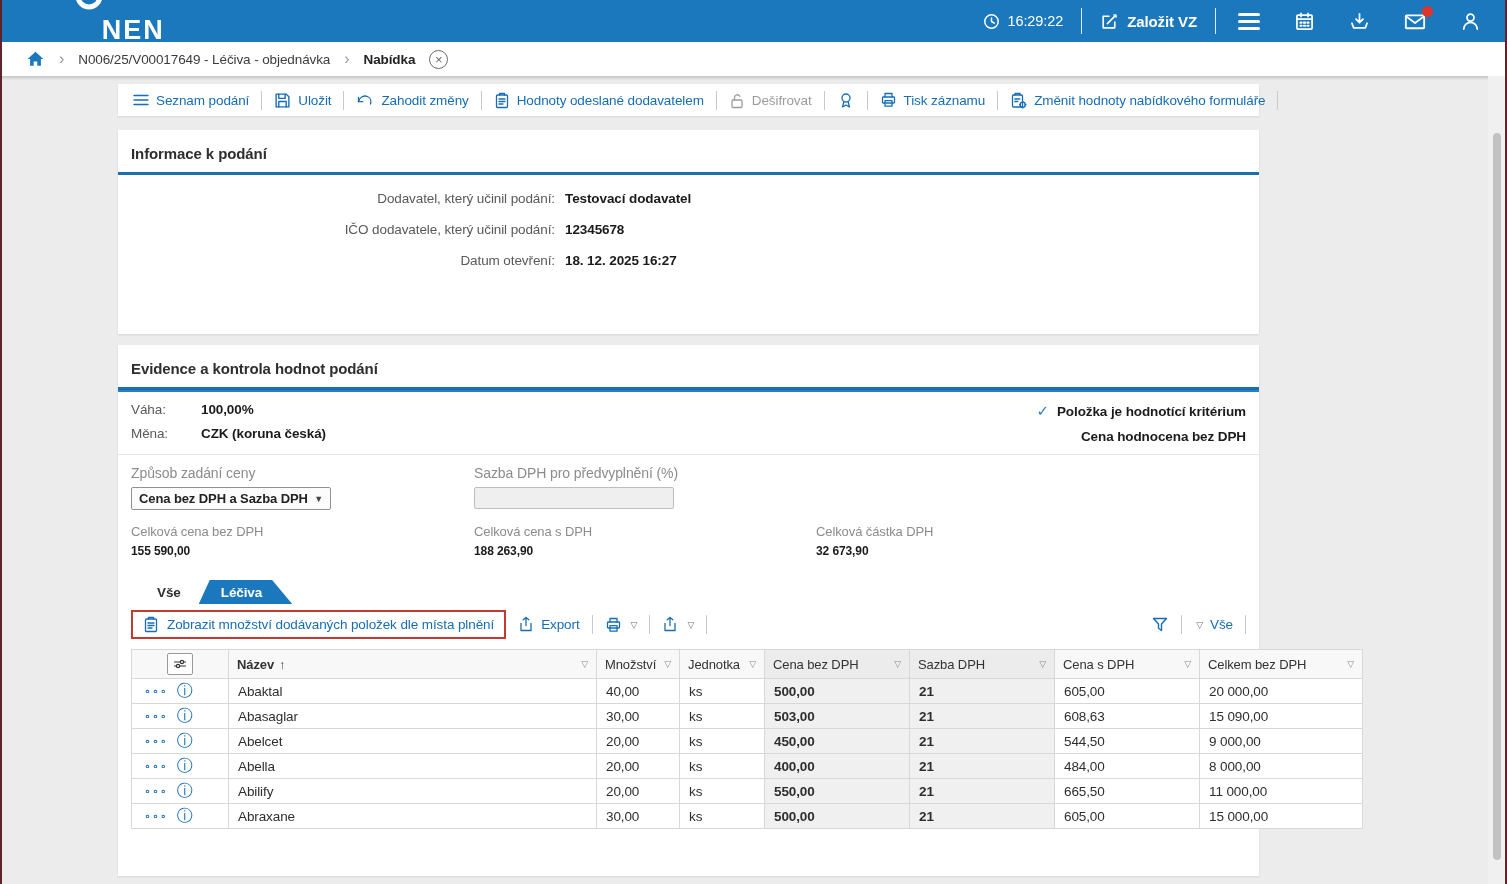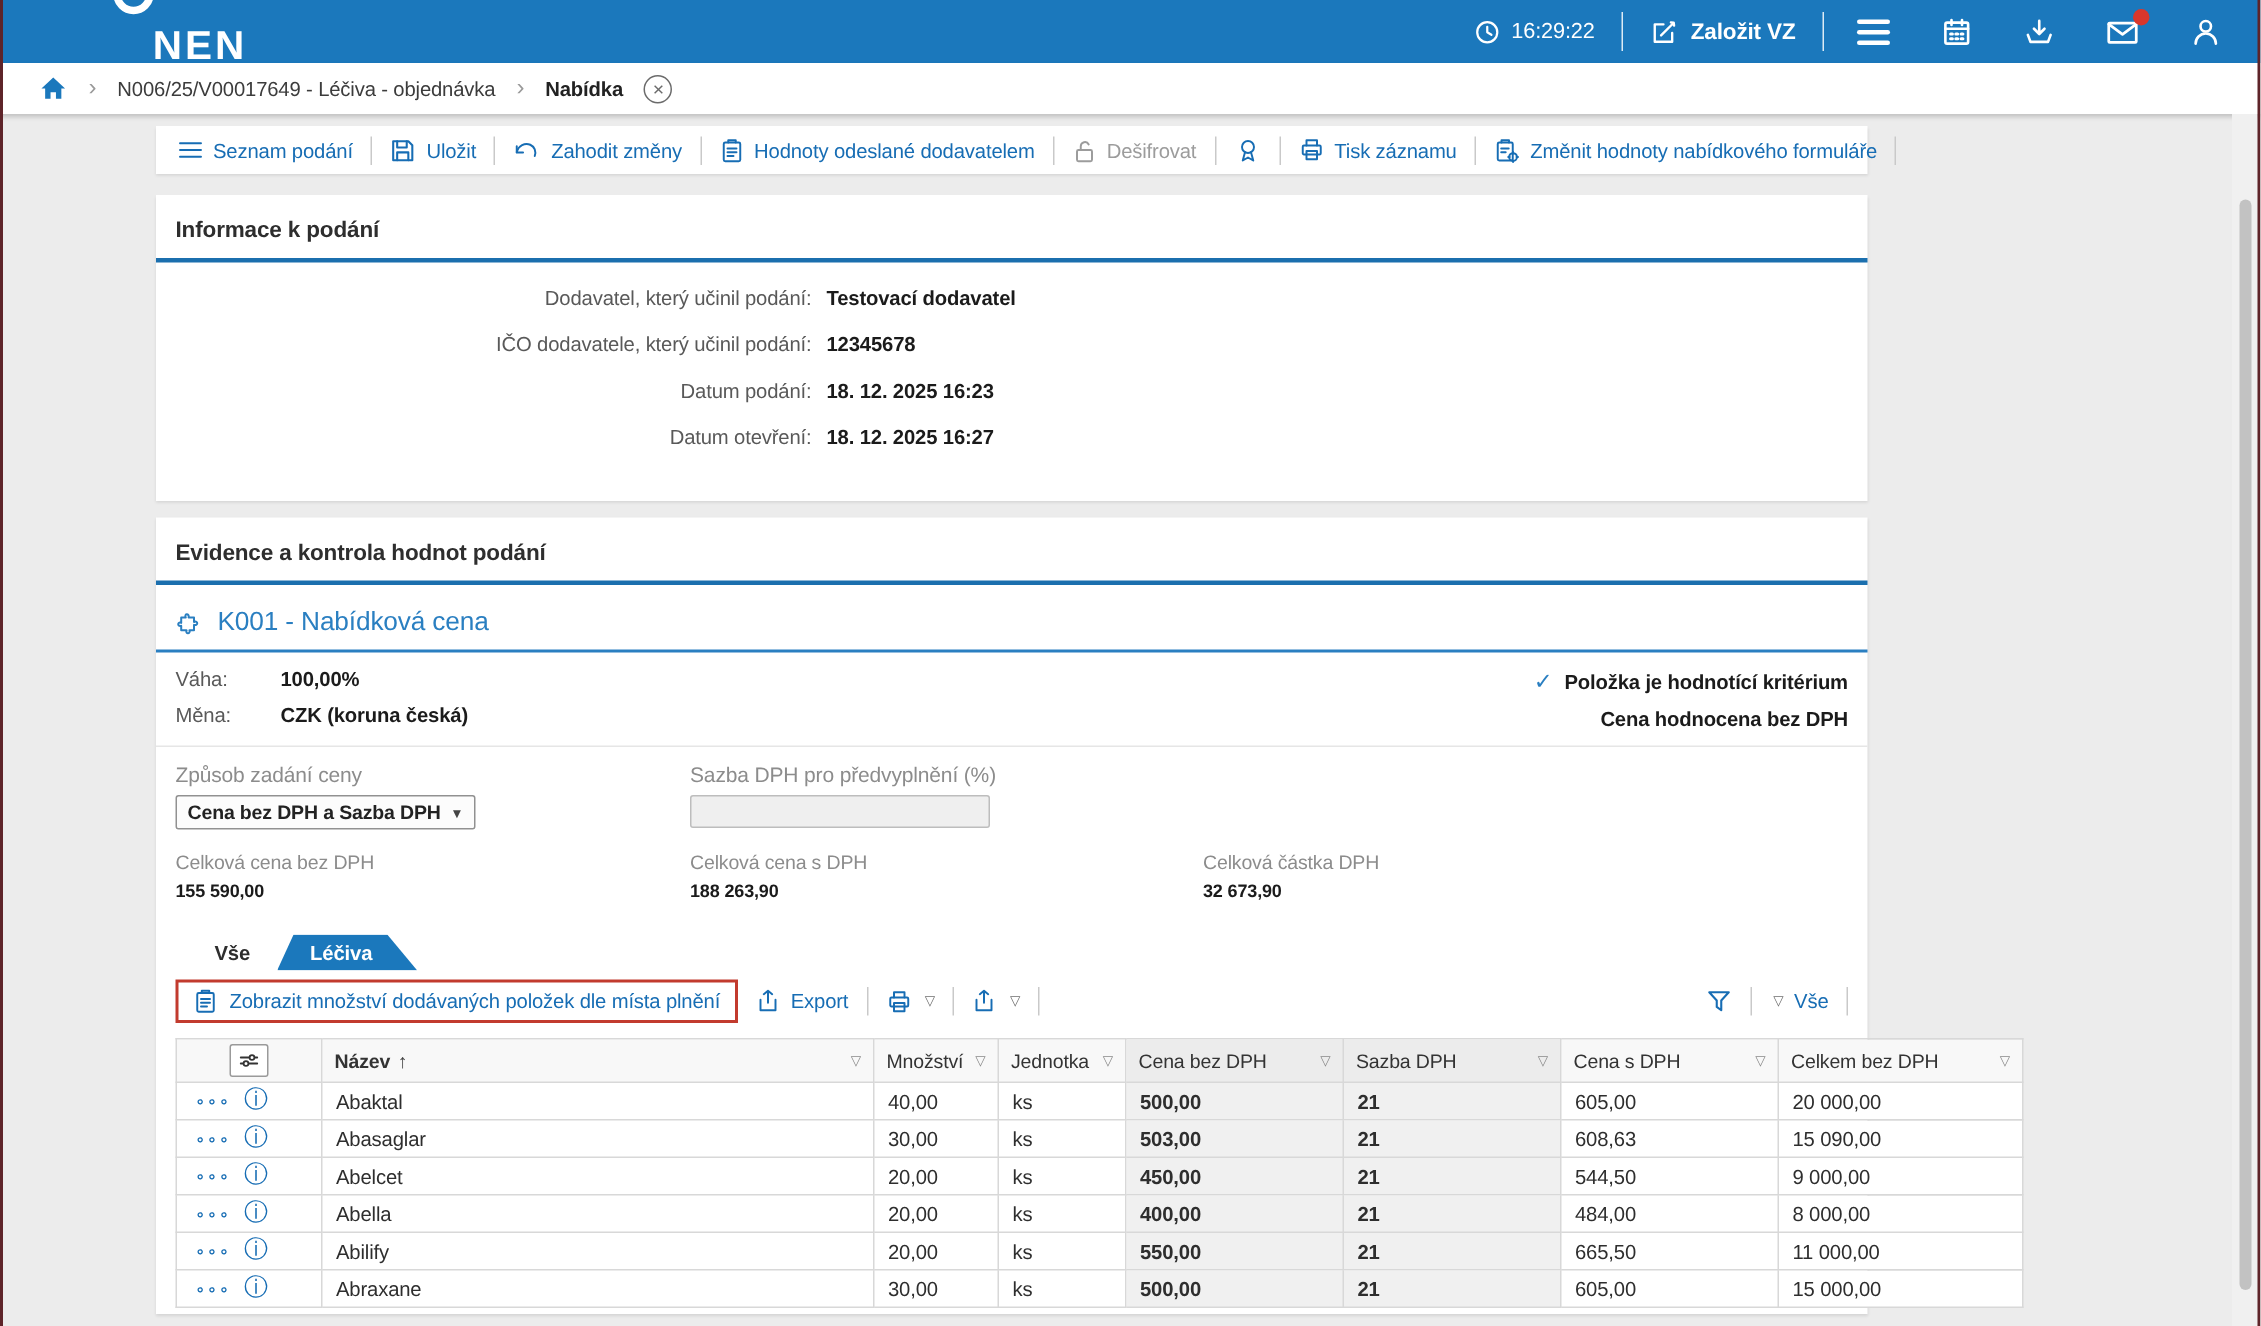--- a/index.html
+++ b/index.html
@@ -47,21 +47,21 @@
   .crumb-path { color:#3c3c3c; }
   .crumb-current { color:#222; font-weight:bold; }
   .crumb-close {
     width:19px; height:19px; border:1.5px solid #6b6b6b; border-radius:50%;
     display:flex; align-items:center; justify-content:center;
     color:#6b6b6b; font-size:13px; line-height:1; cursor:pointer;
   }
 
   
   .card {
-    position:absolute; left:104px; width:1141px; background:#fff;
+    position:absolute; left:118px; width:1141px; background:#fff;
     box-shadow:0 1px 2px rgba(0,0,0,.10);
   }
   .card-toolbar { top:84px; height:32px; display:flex; align-items:center; padding:0 13px; }
   .card-info { top:130px; height:204px; }
   .card-evidence { top:345px; height:531px; }
 
   
   .tool { display:flex; align-items:center; gap:7px; color:var(--c-link,#176db4); cursor:pointer; padding:0 12px; white-space:nowrap; }
   .tool:first-child { padding-left:2px; }
   .tool.disabled { color:#9c9c9c; cursor:default; }
@@ -318,42 +318,30 @@
   <div class="info-fields">
     <div class="info-row">
       <span class="info-label">Dodavatel, který učinil podání:</span>
       <span class="info-value">Testovací dodavatel</span>
     </div>
     <div class="info-row">
       <span class="info-label">IČO dodavatele, který učinil podání:</span>
       <span class="info-value">12345678</span>
     </div>
     <div class="info-row">
-      <span class="info-label">Datum podání:</span>
-      <span class="info-value">18. 12. 2025 16:23</span>
-    </div>
-    <div class="info-row">
       <span class="info-label">Datum otevření:</span>
       <span class="info-value">18. 12. 2025 16:27</span>
     </div>
   </div>
 </div>
 
 <div class="card card-evidence">
   <div class="sec-title">Evidence a kontrola hodnot podání</div>
   <div class="sec-rule"></div>
 
-  <div class="crit-head">
-    <span>
-      <svg class="ic" width="19" height="19" viewBox="0 0 20 20" style="stroke-width:1.4">
-        <path d="M4 7 h3.2 c-1.4 -3 2.8 -3 2 0 H13 v3.2 c3 -1.4 3 2.8 0 2 V16 h-3.2 c1 2.8 -3.2 2.8 -2 0 H4 v-3.2 c-2.8 1 -2.8 -3.2 0 -2 Z"></path>
-      </svg>
-    </span>
-    <span>K001 - Nabídková cena</span>
-  </div>
   <div class="crit-rule"></div>
 
   <div class="crit-grid">
     <div>
       <div class="kv-row">
         <span class="kv-label">Váha:</span>
         <span class="kv-value">100,00%</span>
       </div>
       <div class="kv-row" style="margin-bottom:2px">
         <span class="kv-label">Měna:</span>

